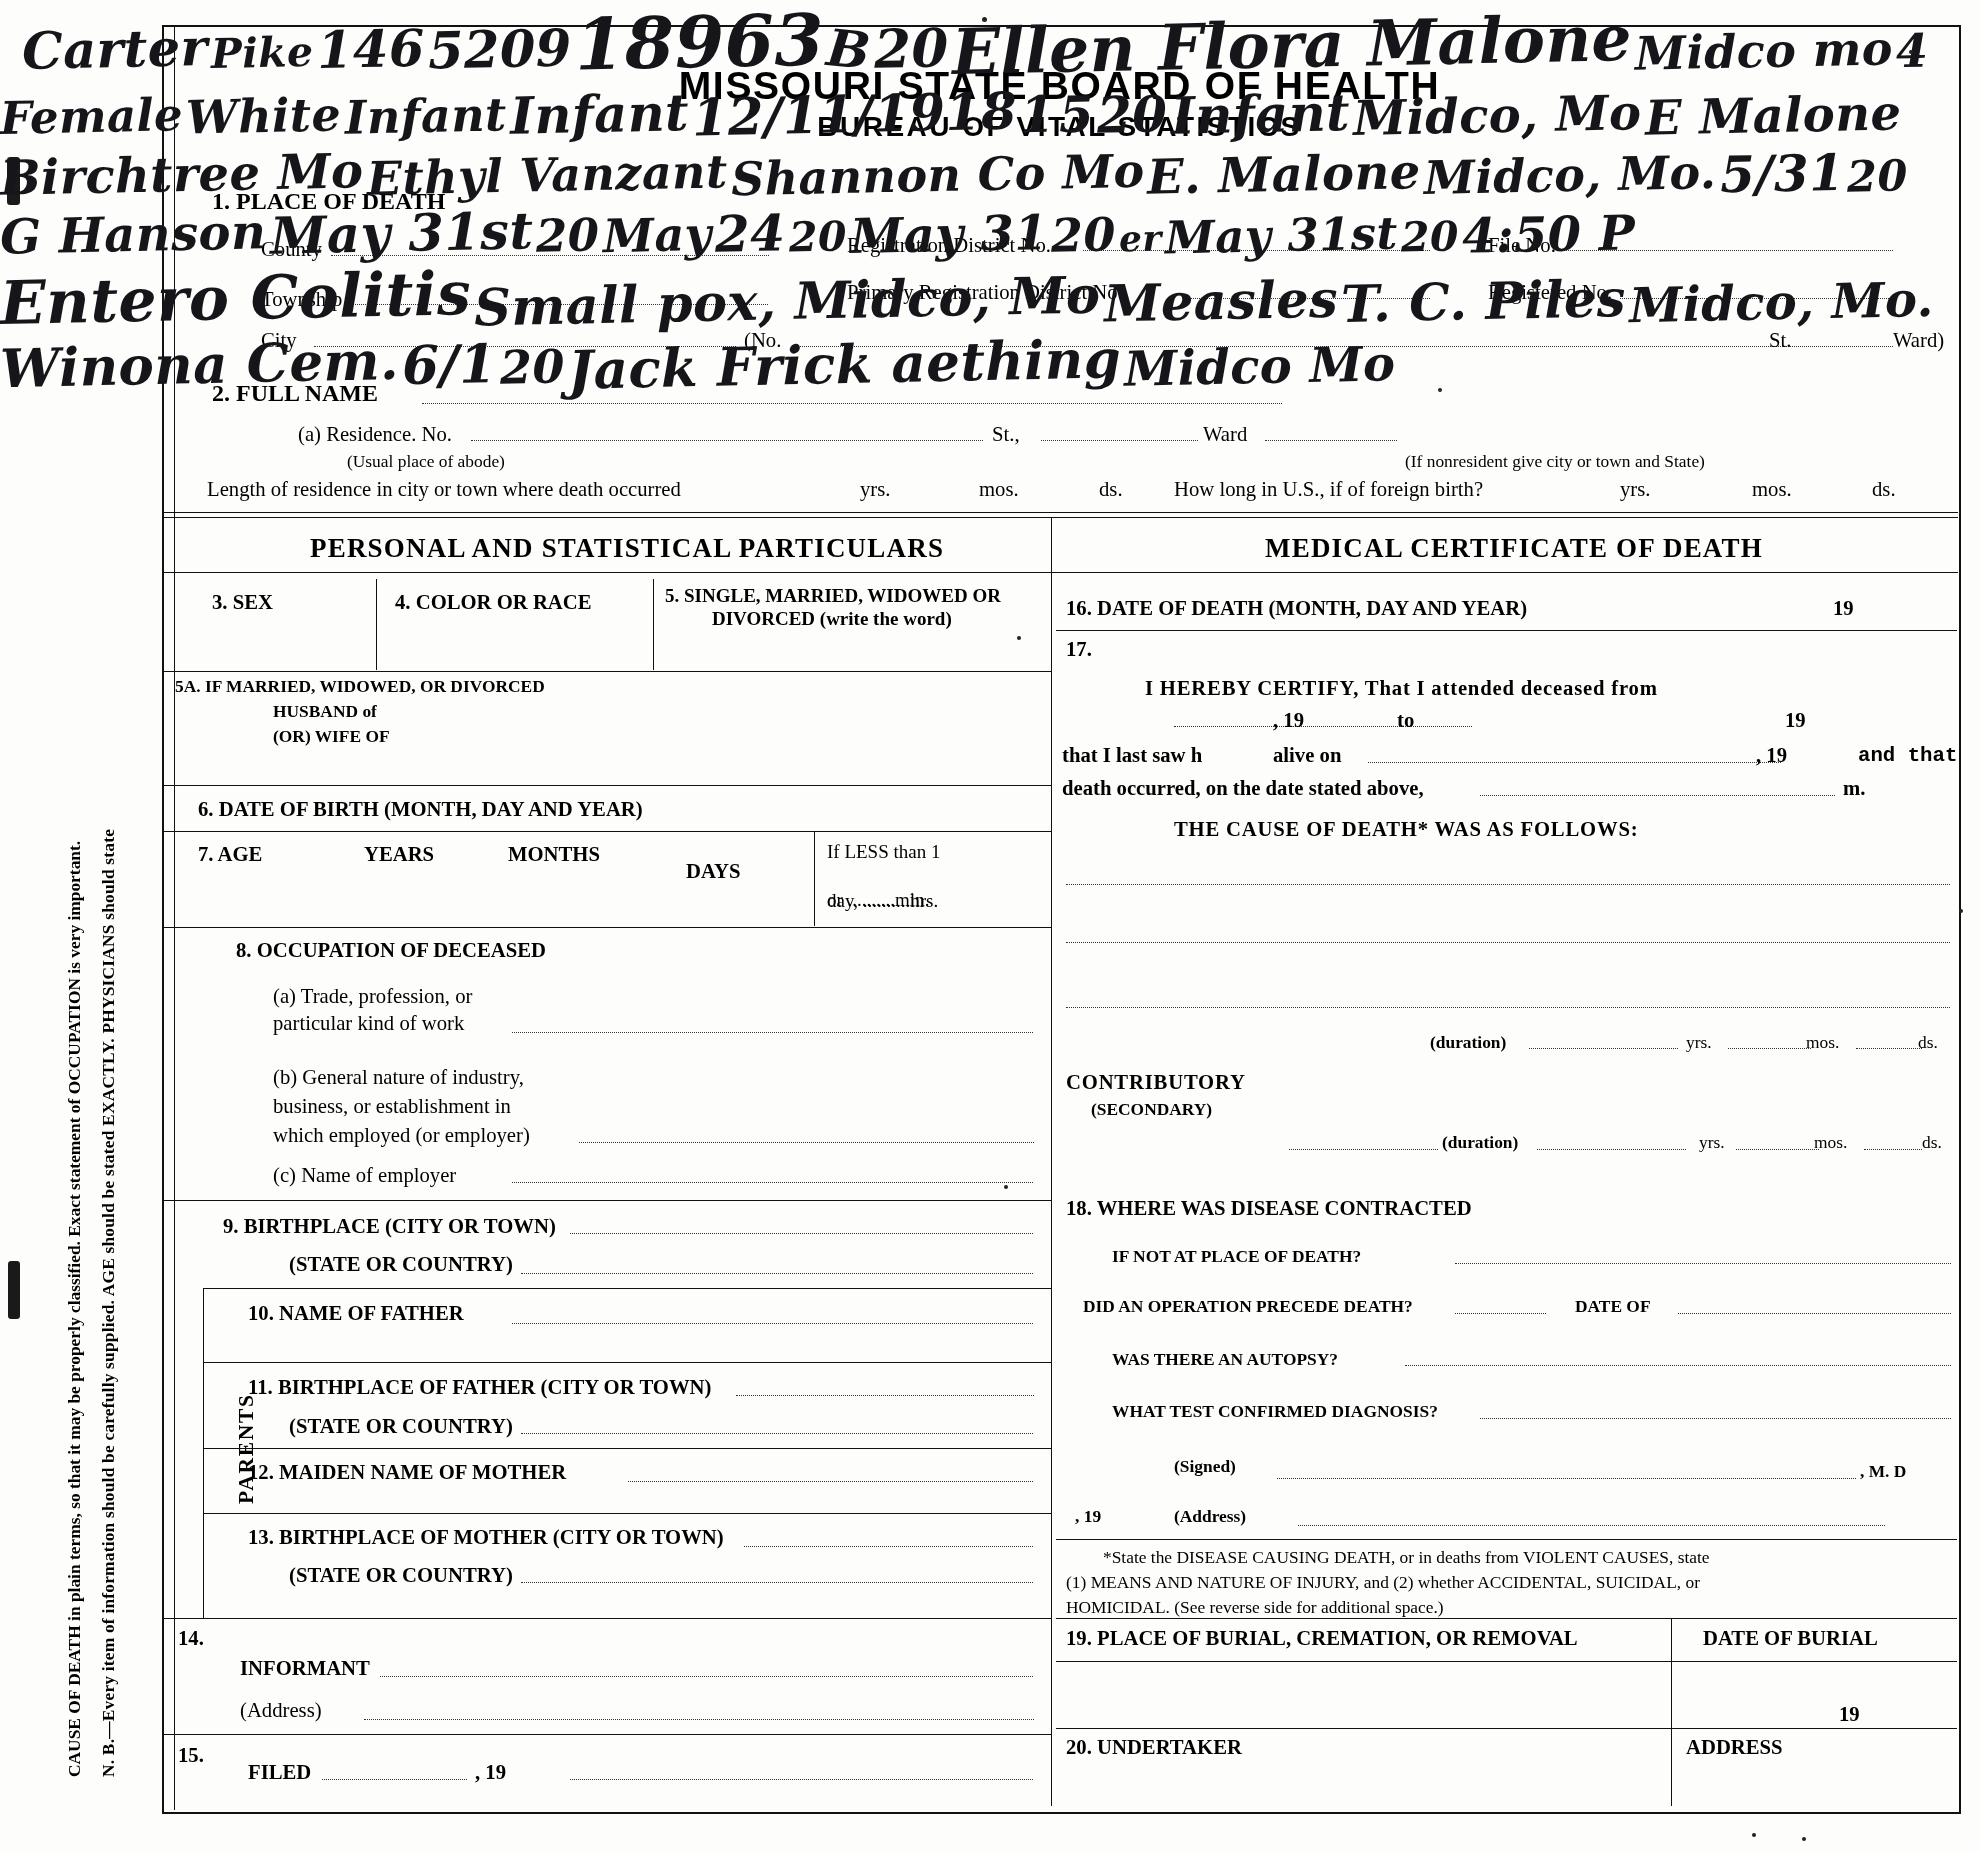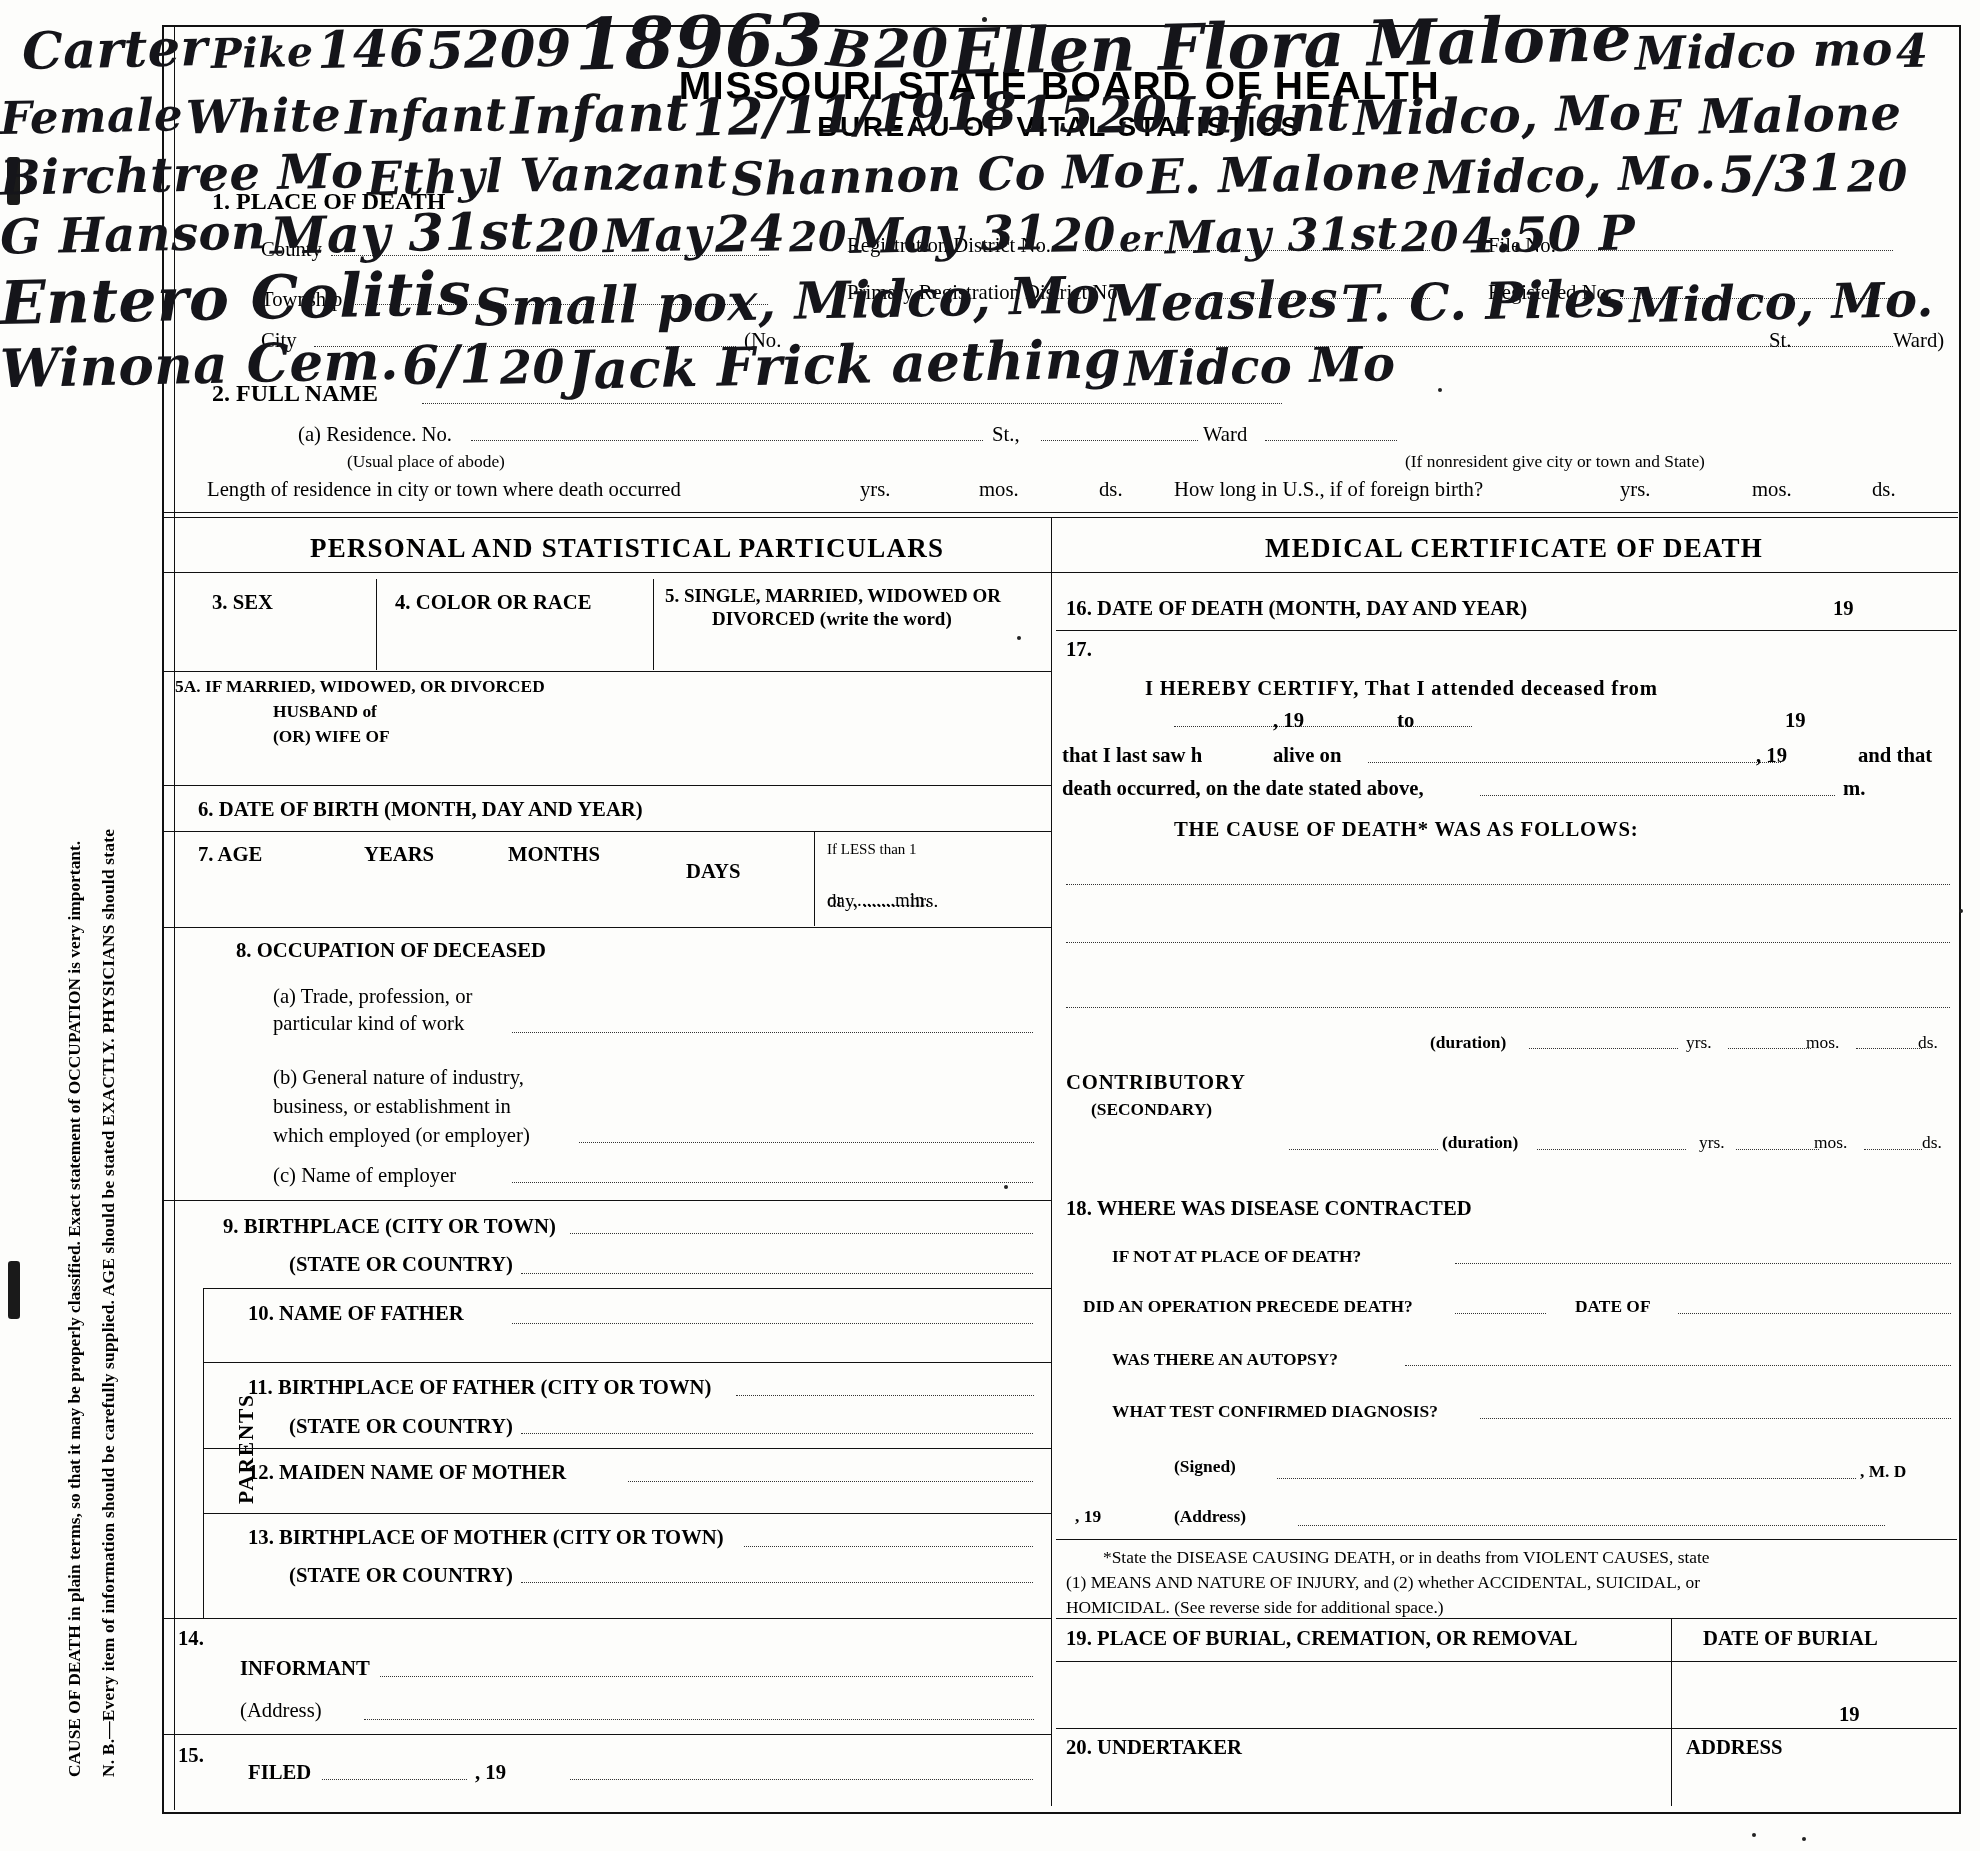--- a/index.html
+++ b/index.html
@@ -236,21 +236,21 @@
 
   <div class="label b" style="left:198px; top:798px;">6. DATE OF BIRTH (MONTH, DAY AND YEAR)</div>
   <div class="hw" style="left:661px; top:769px; font-size:51px;">12/11/1918</div>
 
   <hr class="rule" style="left:164px; top:831px; width:888px;">
 
   <div class="label b" style="left:198px; top:843px;">7. AGE</div>
   <div class="label b" style="left:364px; top:843px;">YEARS</div>
   <div class="label b" style="left:508px; top:843px;">MONTHS</div>
   <div class="label b" style="left:686px; top:860px;">DAYS</div>
-  <div class="label" style="left:827px; top:841px; font-size:15px;">If LESS than 1</div>
+  <div class="label" style="left:827px; top:841px; font-size:19px;">If LESS than 1</div>
   <div class="label" style="left:827px; top:842px; font-size:19px;margin-top:48px;">day, ..........hrs.</div>
   <div class="label" style="left:827px; top:889px; font-size:19px;">or ..........min.</div>
   <div class="vrule" style="left:814px; top:831px; height:95px;"></div>
 
   <div class="hw" style="left:393px; top:889px; font-size:50px;">1</div>
   <div class="hw" style="left:537px; top:883px; font-size:50px;">5</div>
   <div class="hw" style="left:694px; top:883px; font-size:50px;">20</div>
 
   <hr class="rule" style="left:164px; top:927px; width:888px;">
 
@@ -344,21 +344,21 @@
   <div class="label b" style="left:1785px; top:709px;">19</div>
   <div class="hw" style="left:1823px; top:684px; font-size:46px;">20</div>
 
   <div class="label b" style="left:1062px; top:744px;">that I last saw h</div>
   <div class="hw" style="left:1207px; top:726px; font-size:36px;">er</div>
   <div class="label b" style="left:1273px; top:744px;">alive on</div>
   <div class="hw" style="left:1397px; top:726px; font-size:45px;">May 31st</div>
   <div class="dots" style="left:1368px; top:762px; width:413px;"></div>
   <div class="label b" style="left:1756px; top:744px;">, 19</div>
   <div class="hw" style="left:1810px; top:726px; font-size:41px;">20</div>
-  <div class="label b" style="left:1858px; top:744px;">and that</div>
+  <div class="label b" style="left:1858px; top:744px;font-family:Liberation Mono, monospace;">and that</div>
 
   <div class="label b" style="left:1062px; top:777px;">death occurred, on the date stated above,</div>
   <div class="dots" style="left:1480px; top:795px; width:355px;"></div>
   <div class="hw" style="left:1504px; top:757px; font-size:48px;">4:50 P</div>
   <div class="label b" style="left:1843px; top:777px;">m.</div>
 
   <div class="label b" style="left:1174px; top:818px; letter-spacing:0.8px;">THE CAUSE OF DEATH* WAS AS FOLLOWS:</div>
   <div class="hw" style="left:1157px; top:827px; font-size:60px;">Entero Colitis</div>
   <div class="dots" style="left:1066px; top:884px; width:884px;"></div>
   <div class="dots" style="left:1066px; top:942px; width:884px;"></div>

